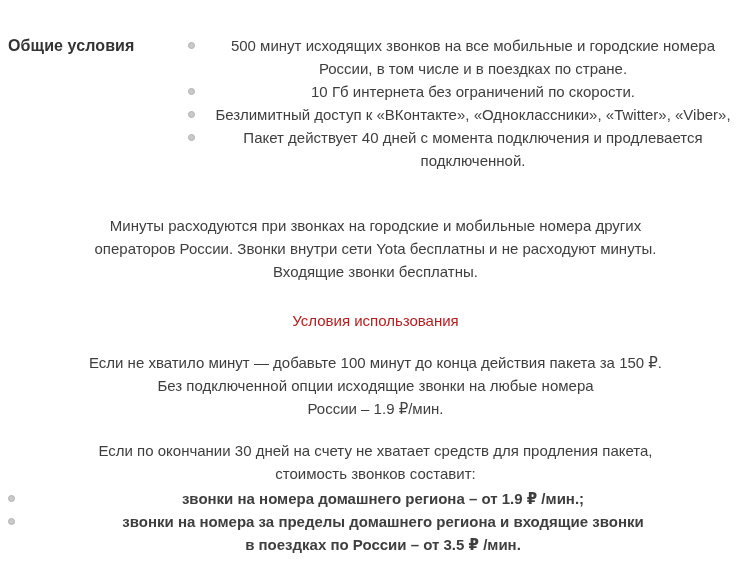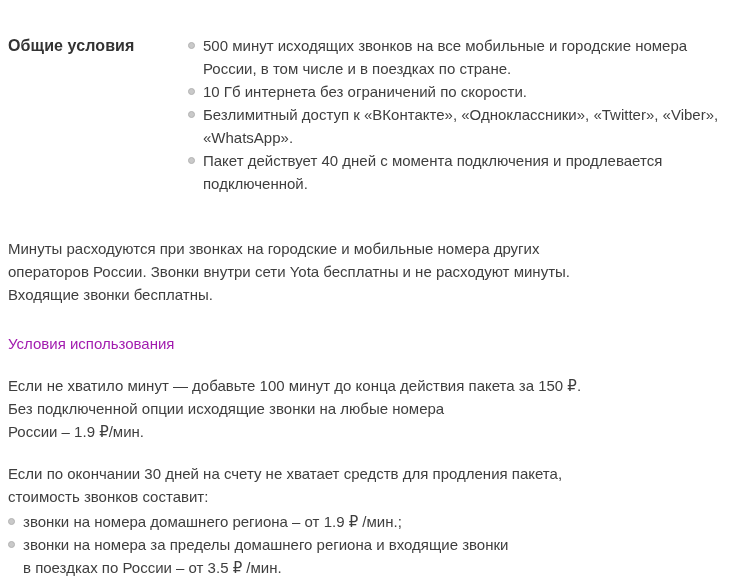--- a/index.html
+++ b/index.html
@@ -20,36 +20,36 @@
   .row + .row { margin-top: 42px; }
   .label {
     flex: 0 0 180px;
     width: 180px;
     font-size: 16px;
     font-weight: 700;
     color: #333333;
     letter-spacing: 0.1px;
   }
   .content { flex: 1 1 auto; min-width: 0; }
-  .line { white-space: nowrap; }
+  .line { white-space: nowrap; text-align: center; }
   .li { display: flex; align-items: flex-start; }
   .marker {
     flex: 0 0 auto;
     width: 5px;
     height: 5px;
     border-radius: 50%;
     background: #c9c9c9;
     border: 1px solid #b2b2b2;
     margin: 8px 8px 0 0;
   }
   .li-text { flex: 1 1 auto; min-width: 0; }
-  .subheading { color: #a21caf; margin: 26px 0 0 0; }
+  .subheading { color: #b91c1c; margin: 26px 0 0 0; text-align: center; }
   .para-2 { margin-top: 19px; }
   .para-3 { margin-top: 19px; }
-  .list-2 { margin-top: 2px; }
+  .list-2 { margin-top: 2px; font-weight: bold; }
 </style>
 </head>
 <body>
 
 <div class="page">
 
   <section class="row">
     <div class="label">Общие условия</div>
     <div class="content">
       <div class="list">
@@ -66,21 +66,20 @@
           <span class="marker"></span>
           <div class="li-text">
             <div class="line">10 Гб интернета без ограничений по скорости.</div>
           </div>
         </div>
 
         <div class="li">
           <span class="marker"></span>
           <div class="li-text">
             <div class="line">Безлимитный доступ к «ВКонтакте», «Одноклассники», «Twitter», «Viber»,</div>
-            <div class="line">«WhatsApp».</div>
           </div>
         </div>
 
         <div class="li">
           <span class="marker"></span>
           <div class="li-text">
             <div class="line">Пакет действует 40 дней с момента подключения и продлевается</div>
             <div class="line">подключенной.</div>
           </div>
         </div>

